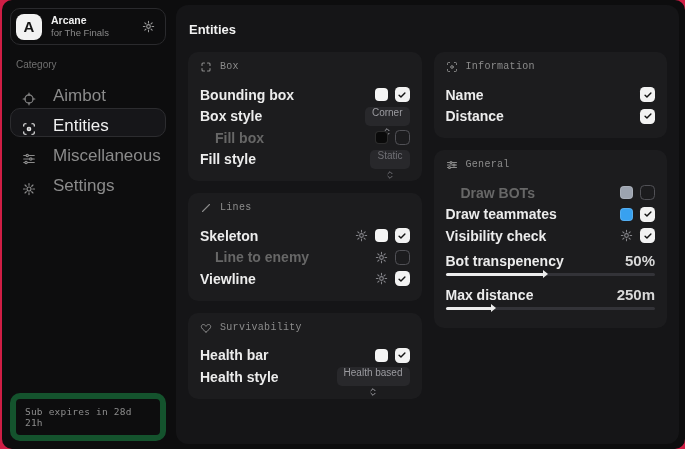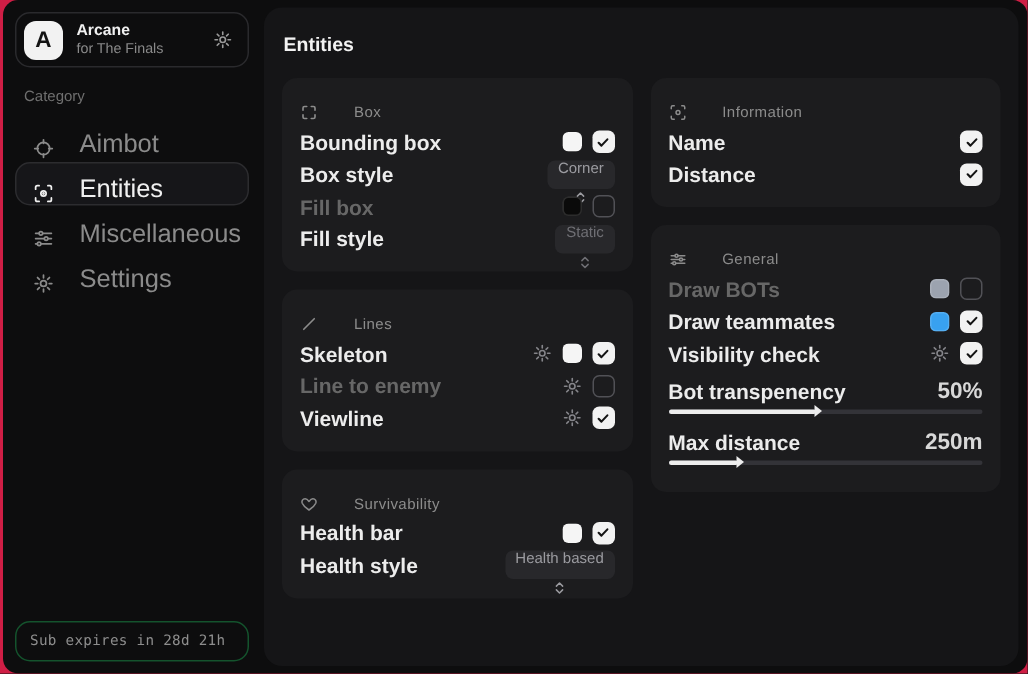--- a/index.html
+++ b/index.html
@@ -41,43 +41,43 @@
     display:flex; align-items:flex-end; gap:17px;
     height:29px; padding:0 11px; margin-bottom:1px;
     color:#8b8b8b; font-size:17px; font-weight:500;
     border:1px solid transparent; border-radius:10px; cursor:pointer;
   }
   .nav-item .nav-icon { width:14px; height:14px; flex:none; }
   .nav-item.active {
     color:#f0f0f0; background:#161619; border-color:#2c2c2f;
   }
   .sub-card {
-    margin-top:auto; border:1px solid #14532d; border-radius:10px;
+    margin-top:auto; border:6px solid #14532d; border-radius:10px;
     padding:7px 9px; font-family:"DejaVu Sans Mono", monospace;
   }
   .sub-line1 { font-size:9.5px; color:#8d8d8d; letter-spacing:0.2px; }
   .sub-line2 { font-size:9px; color:#d2d2d2; font-weight:700; margin-top:3px; }
   
   .content {
     flex:1; background:#151517; border-radius:12px;
     margin:5px 6px 5px 2px; padding:10px 12px;
     display:flex; flex-direction:column; overflow:hidden;
   }
   .page-title { font-size:13px; font-weight:700; color:#f2f2f2; margin:7px 0 15px 1px; }
   .columns { display:flex; gap:12px; align-items:flex-start; }
   .col { flex:1; display:flex; flex-direction:column; gap:12px; min-width:0; }
   .card { background:#1c1c1e; border-radius:10px; padding:9px 12px 11px; }
   .card-header {
-    display:flex; align-items:flex-end; gap:24px; height:20px; margin-bottom:3px;
-    color:#8c8c8c; font-family:Liberation Sans, sans-serif; font-size:10px; letter-spacing:0.3px;
+    display:flex; align-items:flex-start; gap:8px; height:20px; margin-bottom:3px;
+    color:#8c8c8c; font-family:Liberation Mono, monospace; font-size:10px; letter-spacing:0.3px;
   }
   .card-header .hdr-icon { width:12px; height:12px; color:#8c8c8c; }
   .row { display:flex; align-items:center; height:21.5px; }
   .row-label { font-size:14px; font-weight:600; color:#ececec; white-space:nowrap; }
-  .row.disabled .row-label { color:#676767; }
+  .row.disabled .row-label { color:#676767;margin-left:15px; }
   .controls { margin-left:auto; display:flex; align-items:center; gap:7px; }
   .swatch {
     width:13px; height:13px; border-radius:4px; flex:none; cursor:pointer;
     border:1px solid rgba(255,255,255,0.14);
   }
   .checkbox { width:15px; height:15px; border-radius:4.5px; flex:none; cursor:pointer; }
   .checkbox.checked { background:#f2f2f2; display:grid; place-items:center; }
   .checkbox.checked svg { width:10px; height:10px; display:block; }
   .checkbox.unchecked { border:1.5px solid #515156; background:transparent; }
   .gear-btn { width:13px; height:13px; color:#85858a; flex:none; cursor:pointer; }

